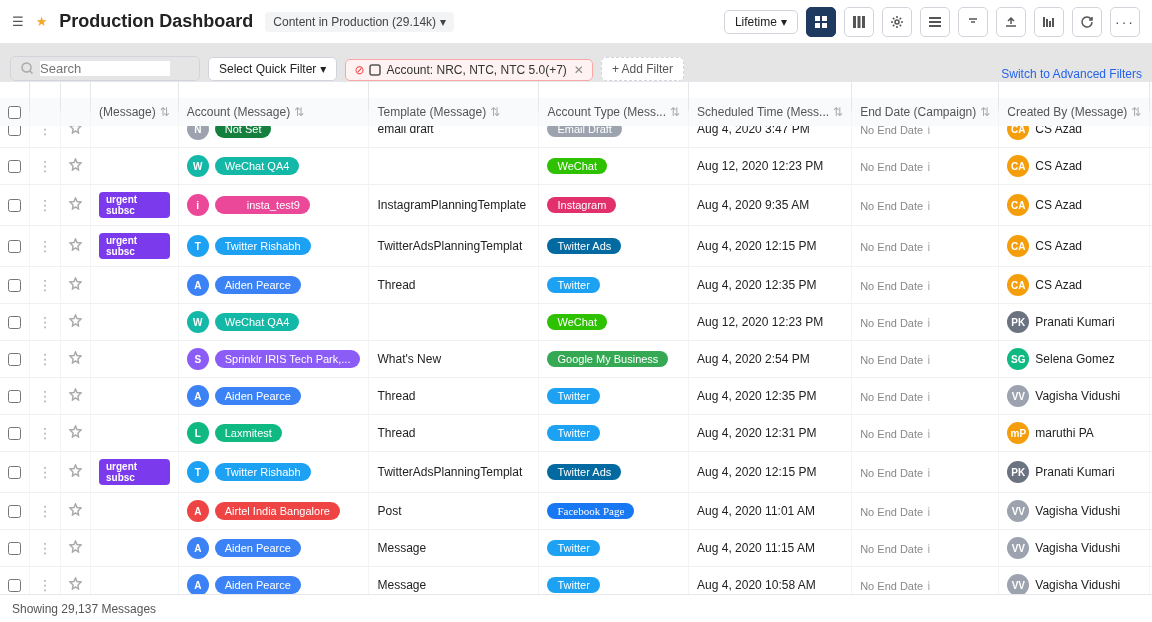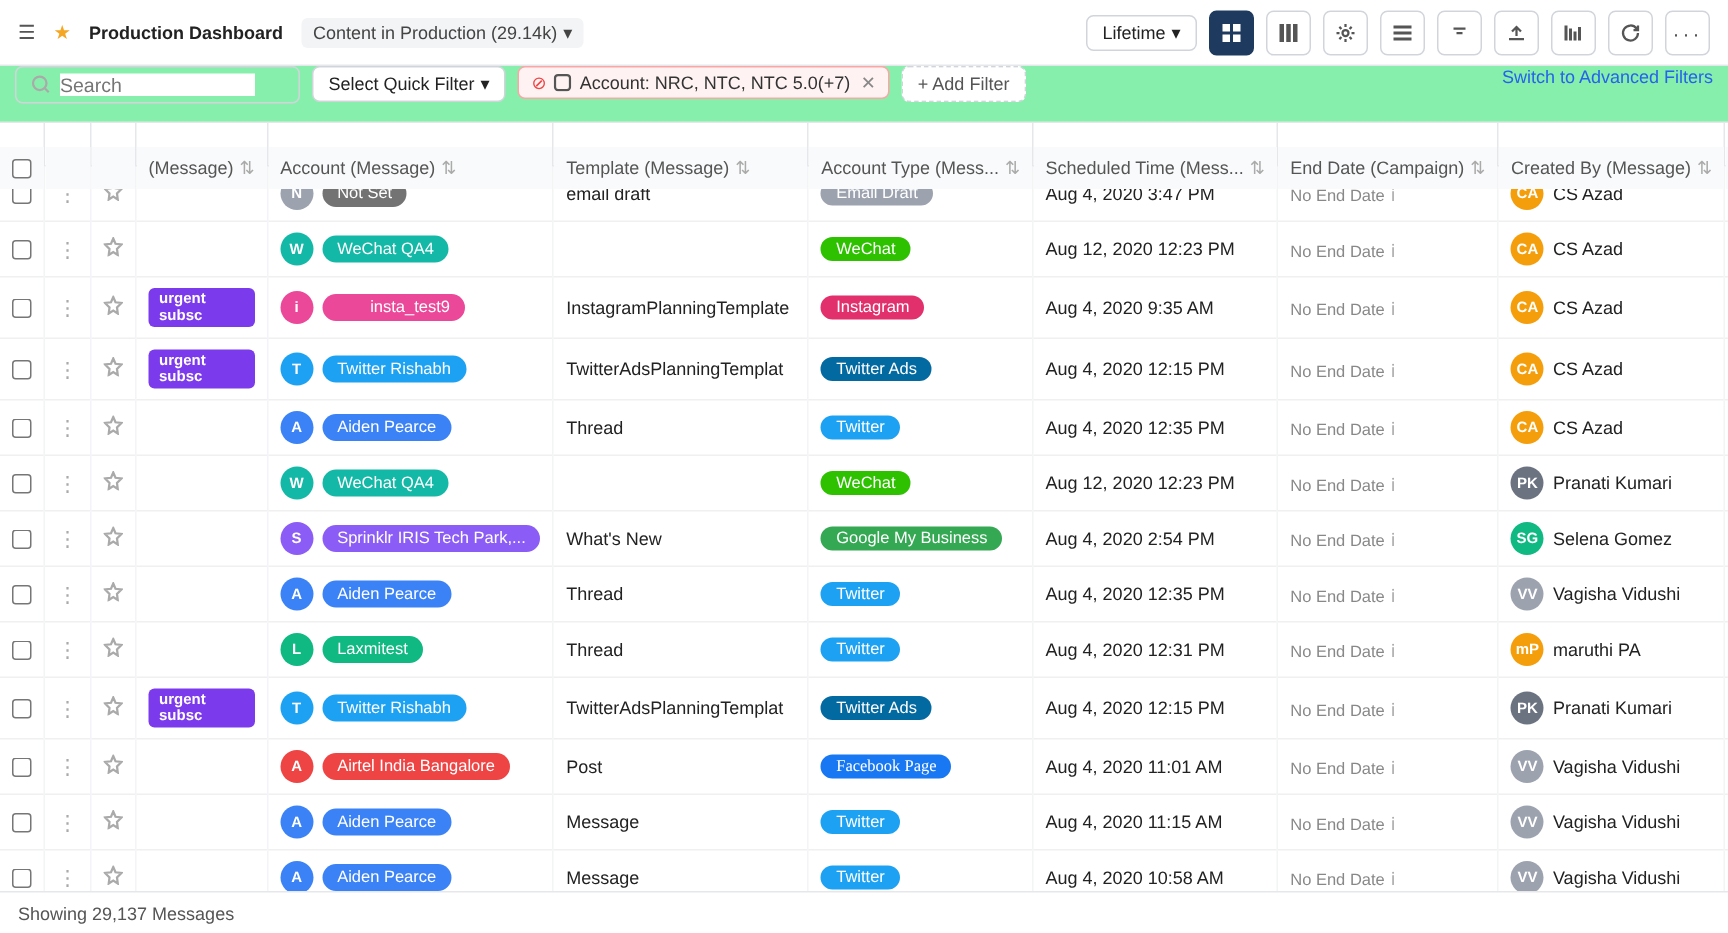--- a/index.html
+++ b/index.html
@@ -5,41 +5,41 @@
     * { box-sizing: border-box; margin: 0; padding: 0; font-family: -apple-system, BlinkMacSystemFont, 'Segoe UI', sans-serif; }
     body { background: #fff; font-size: 13px; color: #222; overflow: hidden; width: 1152px; height: 622px; }
 
     
     .top-bar {
       display: flex; align-items: center; height: 44px; padding: 0 12px;
       border-bottom: 1px solid #e5e7eb; background: #fff; gap: 12px;
     }
     .top-bar .menu-icon { cursor: pointer; color: #555; }
     .top-bar .star-icon { color: #f5a623; }
-    .top-bar .dashboard-title { font-weight: 600; font-size: 12px; }
+    .top-bar .dashboard-title { font-weight: 600; font-size: 18px; }
     .top-bar .content-badge {
       display: flex; align-items: center; background: #f3f4f6; border-radius: 4px;
       padding: 3px 8px; font-size: 12px; color: #444; cursor: pointer; gap: 4px;
     }
     .top-bar .right-controls { margin-left: auto; display: flex; align-items: center; gap: 8px; }
     .lifetime-btn {
       display: flex; align-items: flex-end; gap: 4px; border: 1px solid #d1d5db;
       border-radius: 5px; padding: 4px 10px; font-size: 12px; cursor: pointer; background: #fff;
     }
     .icon-btn {
       width: 30px; height: 30px; border: 1px solid #d1d5db; border-radius: 5px;
       display: flex; align-items: center; justify-content: center; cursor: pointer;
       background: #fff; color: #555;
     }
     .icon-btn.active { background: #1e3a5f; color: #fff; border-color: #1e3a5f; }
 
     
     .filter-bar {
-      display: flex; align-items: flex-start; height: 38px; padding: 0 10px;
-      border-bottom: 1px solid #e5e7eb; background: #86efac; gap: 8px;
+      display: flex; align-items: flex-end; height: 38px; padding: 0 10px;
+      border-bottom: 1px solid #e5e7eb; background: #e5e5e5; gap: 8px;
     }
     .search-box {
       display: flex; align-items: center; border: 1px solid #d1d5db; border-radius: 5px;
       padding: 4px 10px; gap: 6px; width: 190px; color: #888;
     }
     .search-box input { border: none; outline: none; font-size: 13px; color: #333; width: 130px; }
     .quick-filter-btn {
       display: flex; align-items: center; gap: 4px; border: 1px solid #d1d5db;
       border-radius: 5px; padding: 4px 10px; font-size: 12px; cursor: pointer; background: #fff; white-space: nowrap;
     }
@@ -289,21 +289,21 @@
             </div>
           </td>
           <td><span class="dots-icon">⋮</span></td>
           <td><svg width="13" height="13" viewBox="0 0 13 13" fill="none" stroke="#aaa" stroke-width="1.5">
               <path d="M6.5 1l1.5 3.5L12 5 9 8l.5 4-3-2-3 2L4 8 1 5l4-.5z"></path>
             </svg></td>
           <td></td>
           <td>
             <div class="avatar-wrap">
     <span class="avatar" style="background:#9ca3af;">N</span>
-    <span class="account-pill" style="background:#737373;">Not Set</span>
+    <span class="account-pill" style="background:#15803d;">Not Set</span>
   </div>
           </td>
           <td>email draft</td>
           <td><span class="badge badge-email-draft">Email Draft</span></td>
           <td>Aug 4, 2020 3:47 PM</td>
           <td><span class="no-end">No End Date</span><span class="info-icon">ℹ</span></td>
           <td>
             <div class="avatar-wrap">
     <span class="avatar" style="background:#f59e0b;">CA</span>
     <span>CS Azad</span>

